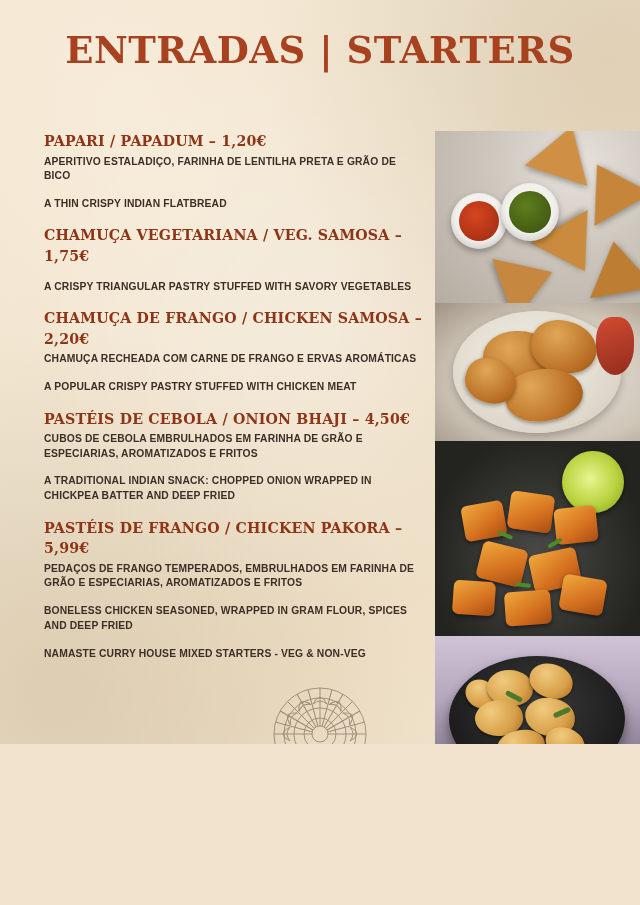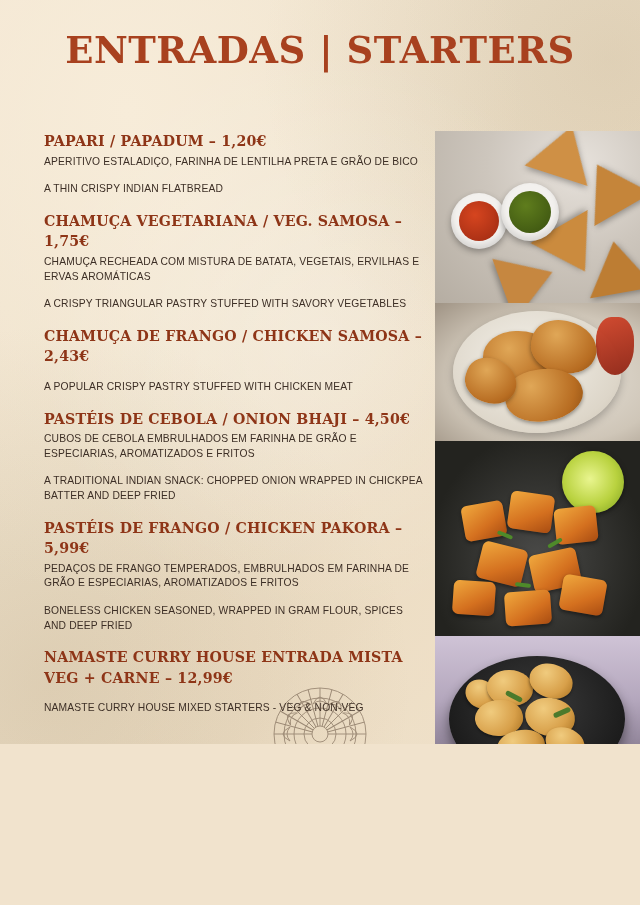--- a/index.html
+++ b/index.html
@@ -78,21 +78,21 @@
     font-weight: bold;
     font-size: 14.2px;
     color: #8e3517;
     letter-spacing: 0.2px;
     line-height: 1.45;
     margin-bottom: 3px;
   }
   .item-desc {
     font-family: "Liberation Sans", sans-serif;
     font-size: 10.3px;
-    font-weight: normal;
+    font-weight: bold;
     color: #3d2f26;
     line-height: 1.42;
     letter-spacing: 0.15px;
   }
   .item-desc .pt {
     display: block;
   }
   .item-desc .en {
     display: block;
     margin-top: 13px;
@@ -281,28 +281,28 @@
         <div class="item-title">PAPARI / PAPADUM – 1,20€</div>
         <div class="item-desc">
           <span class="pt">APERITIVO ESTALADIÇO, FARINHA DE LENTILHA PRETA E GRÃO DE BICO</span>
           <span class="en">A THIN CRISPY INDIAN FLATBREAD</span>
         </div>
       </div>
 
       <div class="item">
         <div class="item-title">CHAMUÇA VEGETARIANA / VEG. SAMOSA – 1,75€</div>
         <div class="item-desc">
-          <span class="pt">CHAMUÇA RECHEADA COM MISTURA DE BATATA, VEGETAIS, ERVILHAS E ERVAS AROMÁTICAS</span>
           <span class="en">A CRISPY TRIANGULAR PASTRY STUFFED WITH SAVORY VEGETABLES</span>
         </div>
       </div>
 
       <div class="item">
-        <div class="item-title">CHAMUÇA DE FRANGO / CHICKEN SAMOSA – 2,43€</div>
-        <div class="item-desc">
+        <div class="item-title">CHAMUÇA DE FRANGO / CHICKEN SAMOSA – 2,20€</div>
+        <div class="item-desc">
+          <span class="pt">CHAMUÇA RECHEADA COM CARNE DE FRANGO E ERVAS AROMÁTICAS</span>
           <span class="en">A POPULAR CRISPY PASTRY STUFFED WITH CHICKEN MEAT</span>
         </div>
       </div>
 
       <div class="item">
         <div class="item-title">PASTÉIS DE CEBOLA / ONION BHAJI – 4,50€</div>
         <div class="item-desc">
           <span class="pt">CUBOS DE CEBOLA EMBRULHADOS EM FARINHA DE GRÃO E ESPECIARIAS, AROMATIZADOS E FRITOS</span>
           <span class="en">A TRADITIONAL INDIAN SNACK: CHOPPED ONION WRAPPED IN CHICKPEA BATTER AND DEEP FRIED</span>
         </div>
@@ -311,21 +311,20 @@
 
       <div class="item">
         <div class="item-title">PASTÉIS DE FRANGO / CHICKEN PAKORA – 5,99€</div>
         <div class="item-desc">
           <span class="pt">PEDAÇOS DE FRANGO TEMPERADOS, EMBRULHADOS EM FARINHA DE GRÃO E ESPECIARIAS, AROMATIZADOS E FRITOS</span>
           <span class="en">BONELESS CHICKEN SEASONED, WRAPPED IN GRAM FLOUR, SPICES AND DEEP FRIED</span>
         </div>
       </div>
 
       <div class="item">
-        <div class="item-title">NAMASTE CURRY HOUSE ENTRADA MISTA VEG + CARNE – 12,99€</div>
         <div class="item-desc">
           <span class="en">NAMASTE CURRY HOUSE MIXED STARTERS - VEG &amp; NON-VEG</span>
         </div>
       </div>
 
     </div>
 
     <div class="photo-col">
 
       <div class="photo photo-1 p1">

